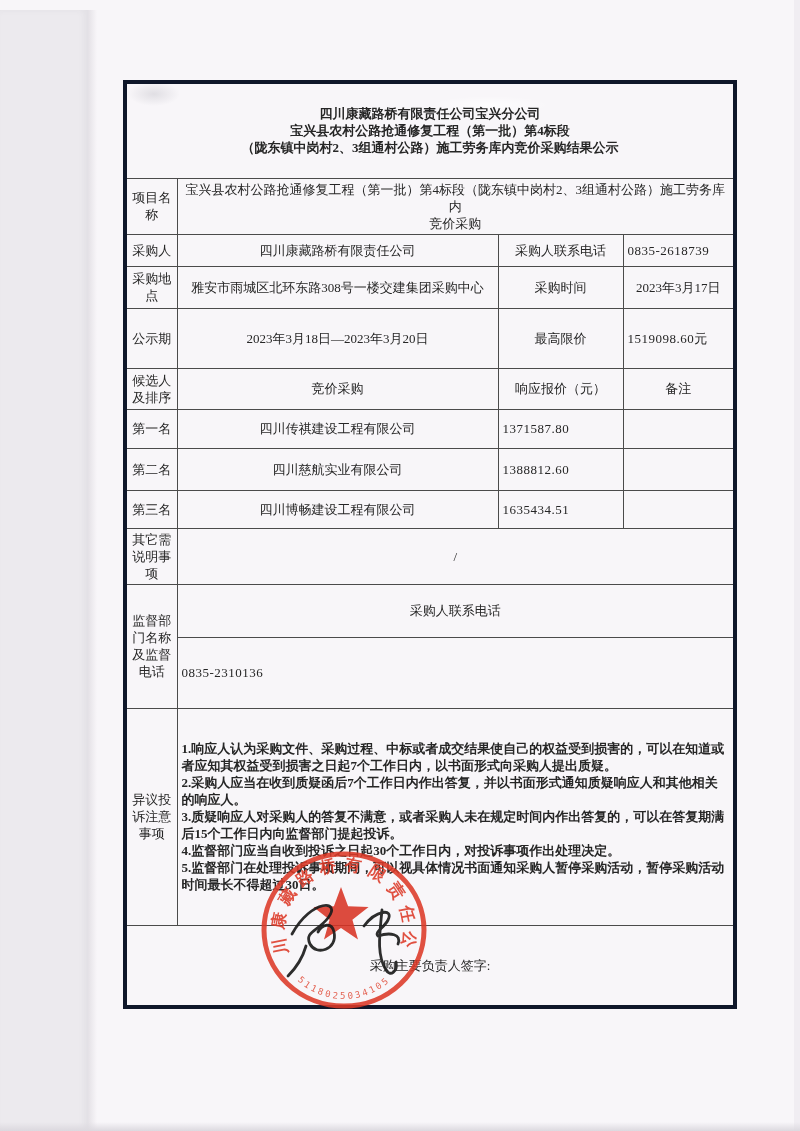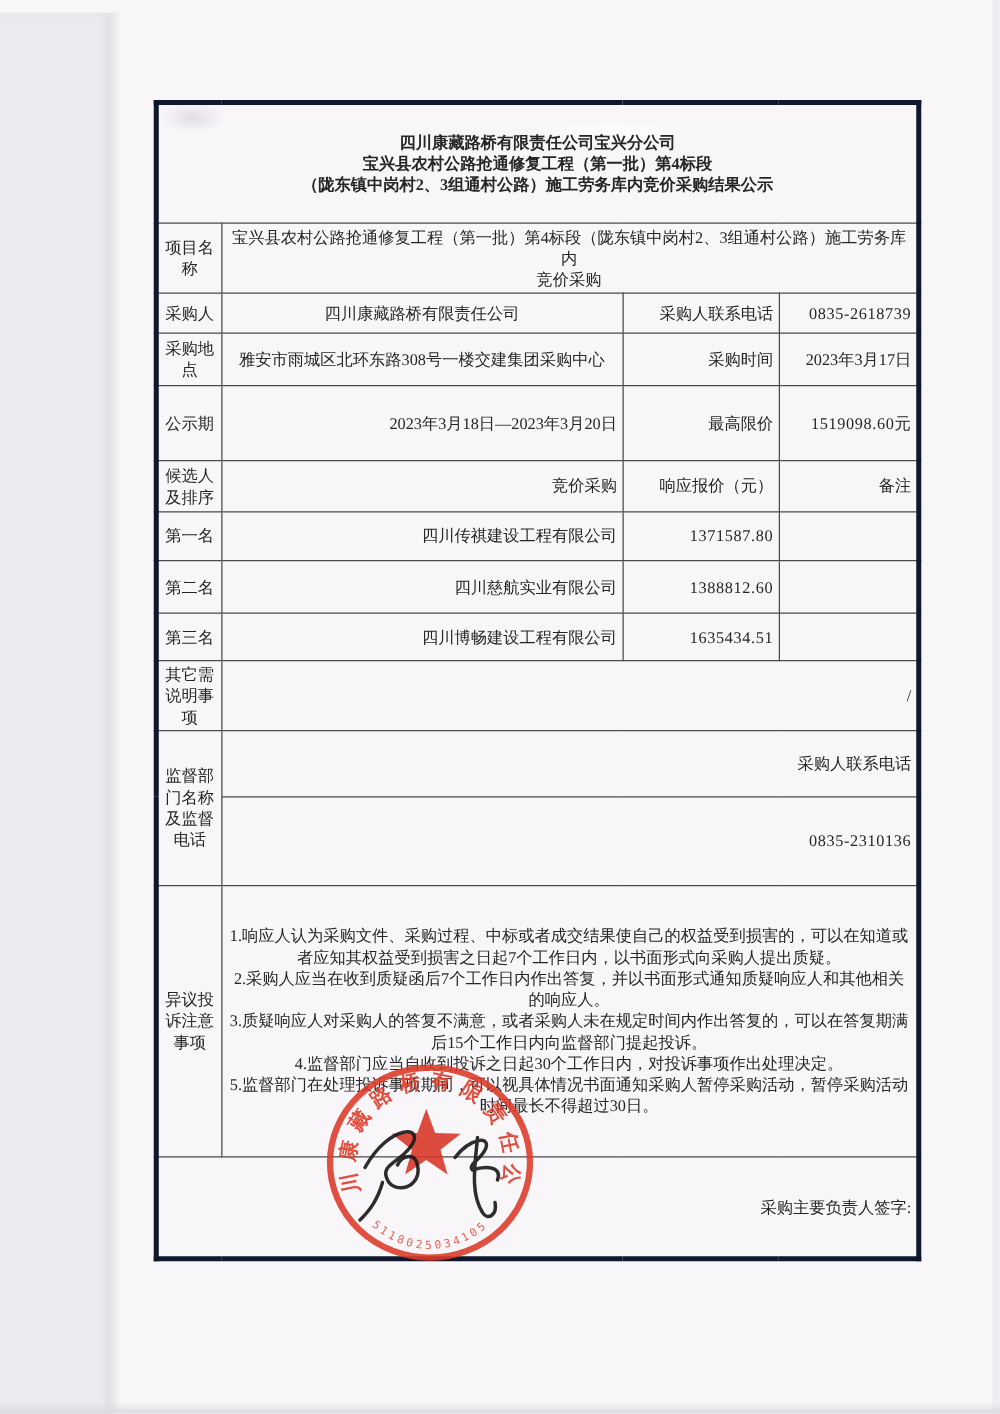--- a/index.html
+++ b/index.html
@@ -50,29 +50,29 @@
   .pre{white-space:pre-line;}
   td.title-cell{
     font-weight:bold;font-size:16px;line-height:25px;
     text-align:center;padding-right:88px;
   }
   td.lab{
     text-align:center;padding-left:5px;padding-right:1px;
     font-size:13px;line-height:16.5px;
   }
   td.lft{text-align:center;padding-left:6px;}
-  td.ctr{text-align:right;}
-  td.num{text-align:right;letter-spacing:.5px;}
+  td.ctr{text-align:center;}
+  td.num{text-align:left;letter-spacing:.5px;}
   td.proj-val{font-size:12.5px;line-height:17.5px;}
   td.complaint-cell{
-    text-align:center;padding:6px 9px 6px 6px;
-    font-size:12.6px;line-height:17.6px;
+    text-align:left;padding:6px 9px 6px 6px;
+    font-size:12.6px;line-height:17.6px;font-weight:bold;
   }
   .cl-item{margin:0;}
-  td.sig-cell{text-align:right;padding-left:6px;font-size:13.5px;}
+  td.sig-cell{text-align:center;padding-left:6px;font-size:13.5px;}
   .stamp-svg{position:absolute;left:256px;top:846px;}
   .sig-svg{position:absolute;left:278px;top:888px;}
 </style>
 </head>
 <body>
 
 <div class="page">
   <div class="left-strip"></div>
   <div class="edge-fold"></div>
   <div class="right-edge"></div>

